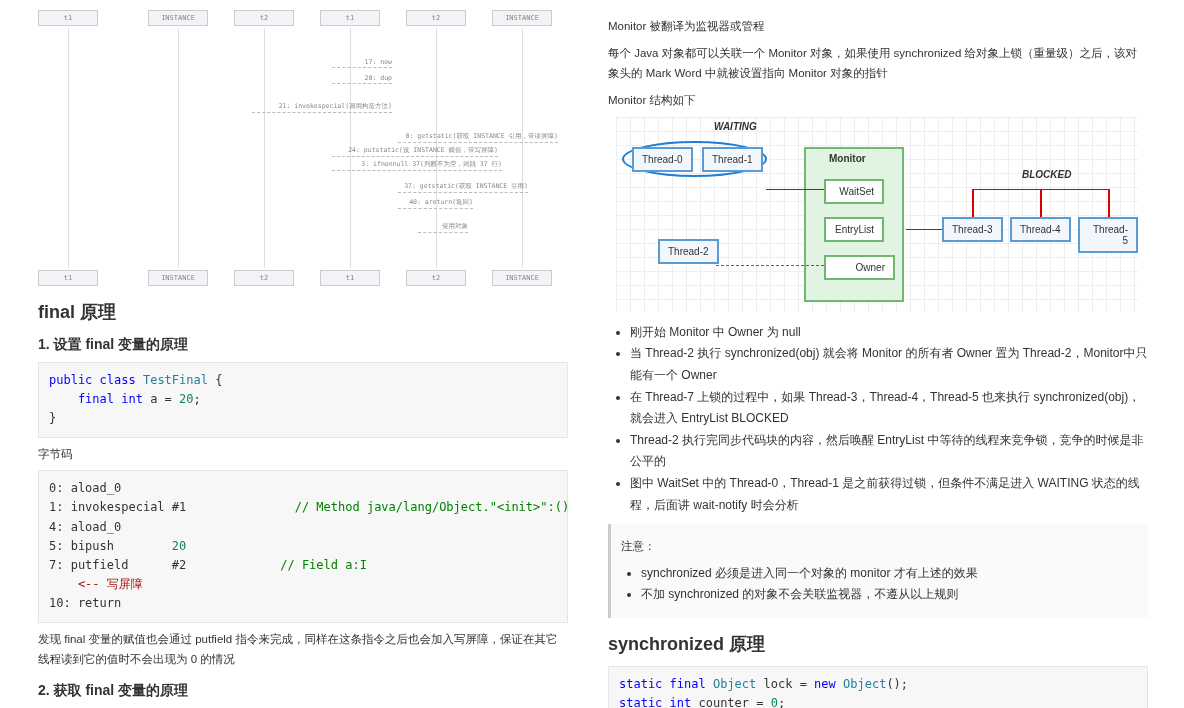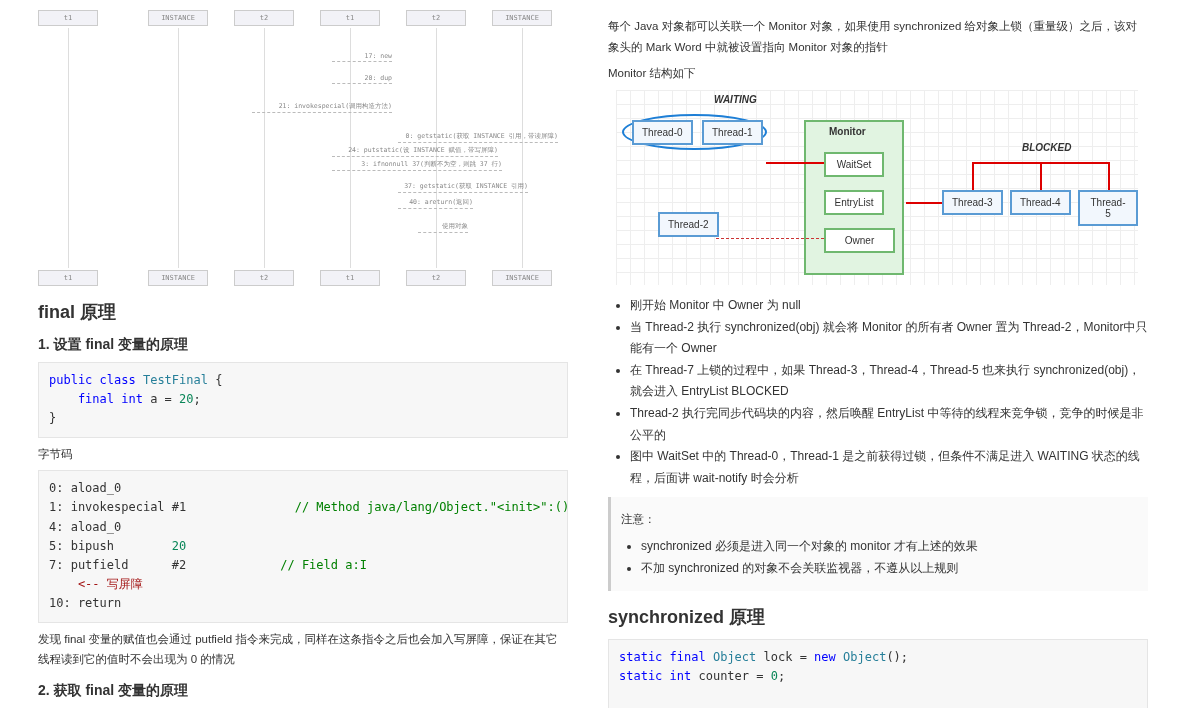--- a/index.html
+++ b/index.html
@@ -20,21 +20,21 @@
 li { font-size: 12px; line-height: 1.8; }
 .note { border-left: 3px solid #ccc; padding: 6px 10px; margin: 8px 0 14px; background: #fafafa; }
 .note ul { padding-left: 20px; }
 .seq-diagram { width: 524px; height: 276px; position: relative; background: #fff; font-family: monospace; font-size: 7px; color: #888; }
 .seq-box { position: absolute; border: 1px solid #ccc; background: #f2f2f7; text-align: center; font-size: 7px; padding: 3px 0; width: 60px; top: 0; }
 .seq-box.bot { top: auto; bottom: 0; }
 .seq-line { position: absolute; width: 1px; background: #ddd; top: 18px; bottom: 18px; }
 .seq-msg { position: absolute; border-bottom: 1px dashed #bbb; font-size: 6.5px; text-align: right; padding-bottom: 1px; }
 .mon-diagram { width: 522px; height: 195px; position: relative; background: #fff; background-image: linear-gradient(#eee 1px,transparent 1px),linear-gradient(90deg,#eee 1px,transparent 1px); background-size: 14px 14px; margin: 4px 8px 10px; font-size: 10px; }
 .mon-label { position: absolute; font-weight: 700; }
-.mon-box { position: absolute; border: 2px solid; text-align: center; padding: 5px 8px; font-size: 10px; }
+.mon-box { position: absolute; border: 2px solid; text-align: right; padding: 5px 8px; font-size: 10px; }
 .mon-ellipse { position: absolute; border: 2px solid #1e7fd6; border-radius: 50%; }
 .mon-rect { background: #e1f4e1; border: 2px solid #6fb86f; }
 .arrow-line { position: absolute; background: #d00; height: 1.5px; }
 .arrow-line.dashed { border-top: 1.5px dashed #c33; background: none; height: 0; }
 </style>
 </head>
 <body>
 
 <div class="page">
 
@@ -55,21 +55,21 @@
       <div class="seq-box bot" style="left:368px">t2</div>
       <div class="seq-box bot" style="left:454px">INSTANCE</div>
 
       <div class="seq-line" style="left:30px"></div>
         <div class="seq-line" style="left:140px"></div>
       <div class="seq-line" style="left:226px"></div>
         <div class="seq-line" style="left:312px"></div>
       <div class="seq-line" style="left:398px"></div>
         <div class="seq-line" style="left:484px"></div>
 
-      <div class="seq-msg" style="left:294px;width:60px;top:42px">17: new</div>
+      <div class="seq-msg" style="left:294px;width:60px;top:48px">17: new</div>
       <div class="seq-msg" style="left:294px;width:60px;top:64px">20: dup</div>
       <div class="seq-msg" style="left:214px;width:140px;top:92px">21: invokespecial(调用构造方法)</div>
       <div class="seq-msg" style="left:360px;width:160px;top:122px">0: getstatic(获取 INSTANCE 引用，带读屏障)</div>
       <div class="seq-msg" style="left:294px;width:166px;top:136px">24: putstatic(设 INSTANCE 赋值，带写屏障)</div>
       <div class="seq-msg" style="left:294px;width:170px;top:150px">3: ifnonnull 37(判断不为空，则跳 37 行)</div>
       <div class="seq-msg" style="left:360px;width:130px;top:172px">37: getstatic(获取 INSTANCE 引用)</div>
       <div class="seq-msg" style="left:360px;width:75px;top:188px">40: areturn(返回)</div>
       <div class="seq-msg" style="left:380px;width:50px;top:212px">使用对象</div>
     </div>
 
@@ -85,20 +85,21 @@
 <span>5: bipush</span>        <span class="num">20</span>
 <span>7: putfield</span>      <span>#2</span>             <span class="com">// Field a:I</span>
 <span class="str">    &lt;-- 写屏障</span>
 <span>10: return</span></div>
     <p>发现 final 变量的赋值也会通过 putfield 指令来完成，同样在这条指令之后也会加入写屏障，保证在其它线程读到它的值时不会出现为 0 的情况</p>
     <h3>2. 获取 final 变量的原理</h3>
 
   </div>
 
   <div class="col-right">
+    <p>Monitor 被翻译为监视器或管程</p>
     <p>每个 Java 对象都可以关联一个 Monitor 对象，如果使用 synchronized 给对象上锁（重量级）之后，该对象头的 Mark Word 中就被设置指向 Monitor 对象的指针</p>
     <p>Monitor 结构如下</p>
 
     <div class="mon-diagram">
       <div class="mon-label" style="left:98px;top:4px;font-style:italic">WAITING</div>
       <div class="mon-label" style="left:406px;top:52px;font-style:italic">BLOCKED</div>
       <div class="mon-ellipse" style="left:6px;top:24px;width:145px;height:36px"></div>
       <div class="mon-box" style="left:16px;top:30px;border-color:#5a9bd4;background:#f2f7fd">Thread-0</div>
       <div class="mon-box" style="left:86px;top:30px;border-color:#5a9bd4;background:#f2f7fd">Thread-1</div>
       <div class="mon-box" style="left:42px;top:122px;border-color:#5a9bd4;background:#f2f7fd">Thread-2</div>

